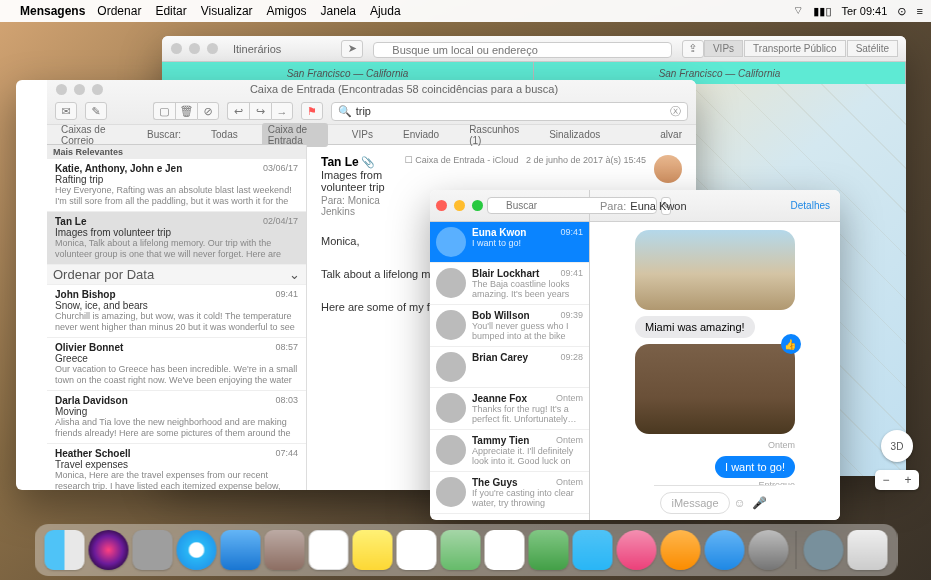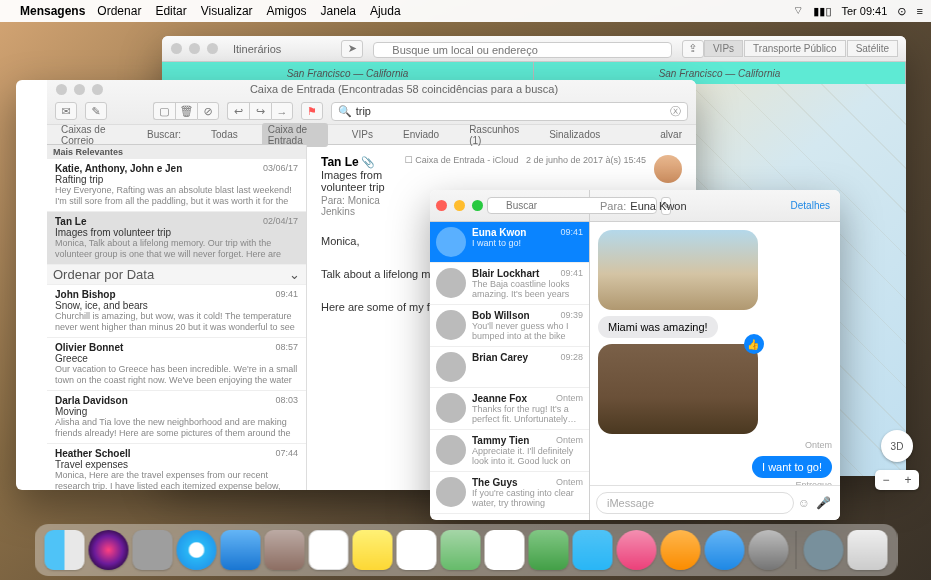--- a/index.html
+++ b/index.html
@@ -89,21 +89,21 @@
 .conv-avatar { width: 30px; height: 30px; border-radius: 50%; background: #bbb; flex-shrink: 0; margin-right: 6px; }
 .conv-item.sel .conv-avatar { background: #5ab0ff; }
 .conv-text { flex: 1; overflow: hidden; }
 .conv-row1 { display: flex; justify-content: space-between; }
 .conv-name { font-weight: 600; }
 .conv-time { font-size: 9px; opacity: 0.8; }
 .conv-prev { font-size: 9px; opacity: 0.85; line-height: 1.15; max-height: 20px; overflow: hidden; }
 .conv-item:not(.sel) .conv-name { color: #222; }
 .conv-item:not(.sel) .conv-prev { color: #888; }
 .conv-item:not(.sel) .conv-time { color: #888; }
-.msg-chat { flex: 1; display: flex; flex-direction: column; background: #fff; }
+.msg-chat { flex: 1; display: flex; flex-direction: column; background: #fff; align-items: center; }
 .chat-scroll { flex: 1; padding: 8px; overflow: hidden; }
 .chat-img { width: 160px; height: 80px; border-radius: 14px; background: linear-gradient(180deg, #b4d8ea 0%, #d4c4a4 55%, #b09870 100%); margin-bottom: 6px; }
 .chat-img2 { width: 160px; height: 90px; border-radius: 14px; background: linear-gradient(180deg, #7a6048 0%, #6a5038 60%, #4a3820 100%); margin-top: 4px; position: relative; }
 .bubble-grey { display: inline-block; background: #e9e9eb; color: #000; padding: 5px 10px; border-radius: 14px; font-size: 11px; margin-bottom: 2px; }
 .bubble-blue { display: inline-block; background: #0a84ff; color: #fff; padding: 5px 10px; border-radius: 14px; font-size: 11px; }
 .react { position: absolute; top: -6px; right: -6px; width: 20px; height: 20px; border-radius: 50%; background: #0a84ff; color: #fff; display: flex; align-items: center; justify-content: center; font-size: 10px; }
 .ts-label { font-size: 9px; color: #aaa; text-align: right; margin-top: 2px; }
 .delivered { font-size: 9px; color: #aaa; text-align: right; margin-top: 2px; }
 .chat-input-row { display: flex; align-items: center; padding: 6px; border-top: 1px solid #e0e0e0; }
 .chat-input { flex: 1; border: 1px solid #ddd; border-radius: 14px; padding: 4px 10px; font-size: 11px; color: #aaa; }

